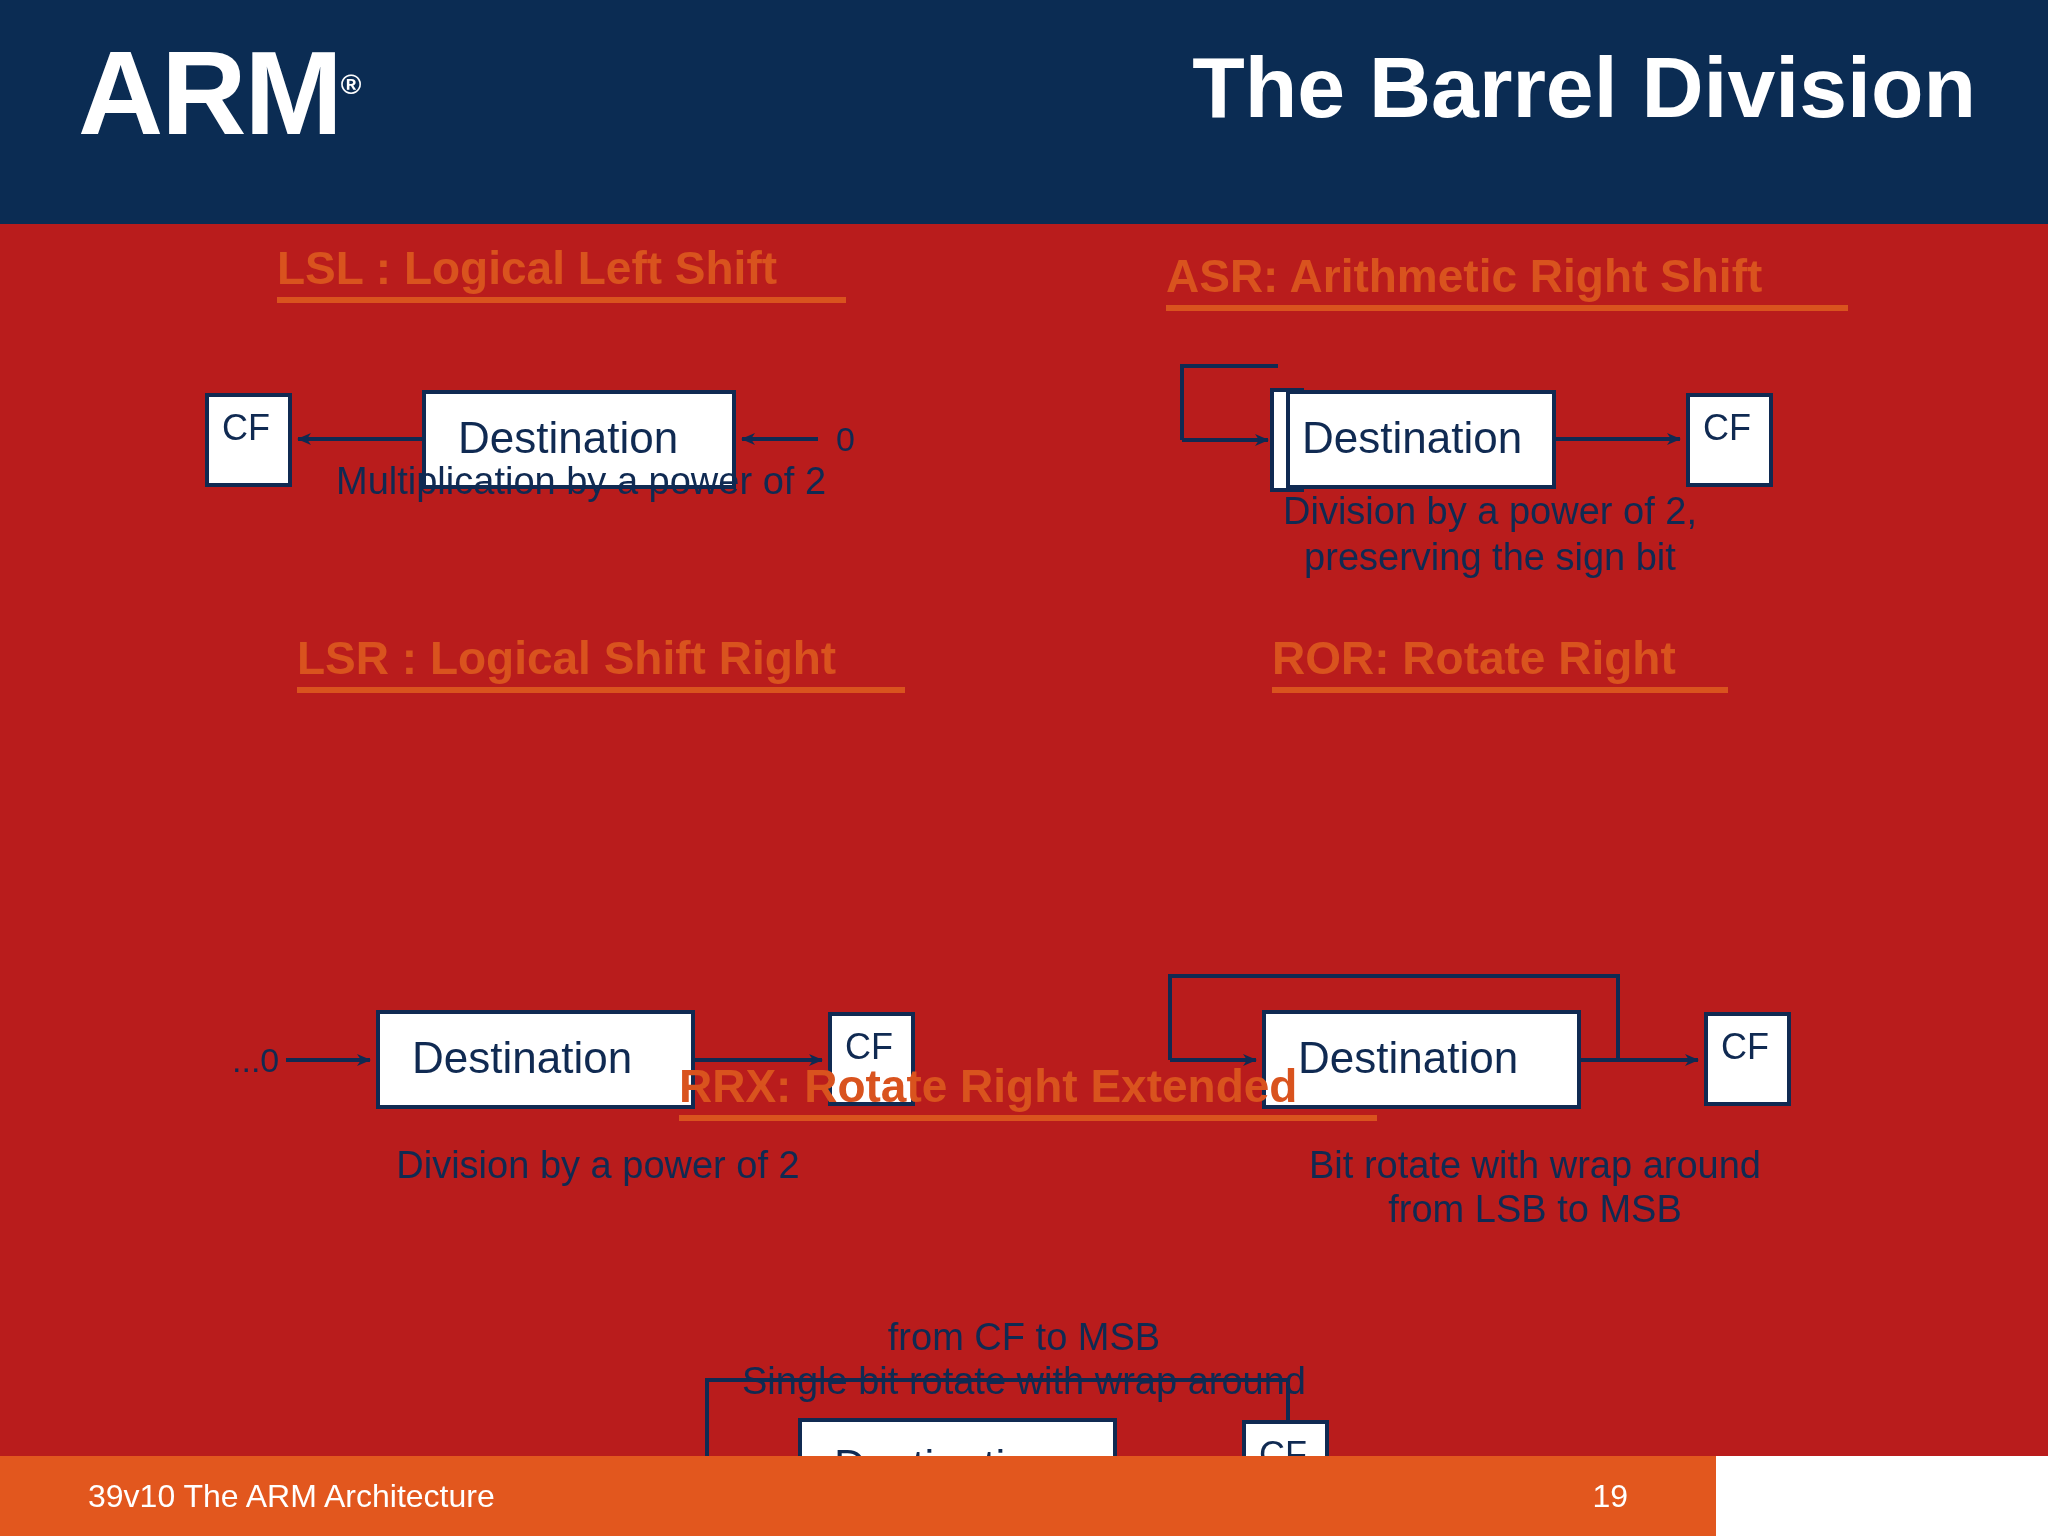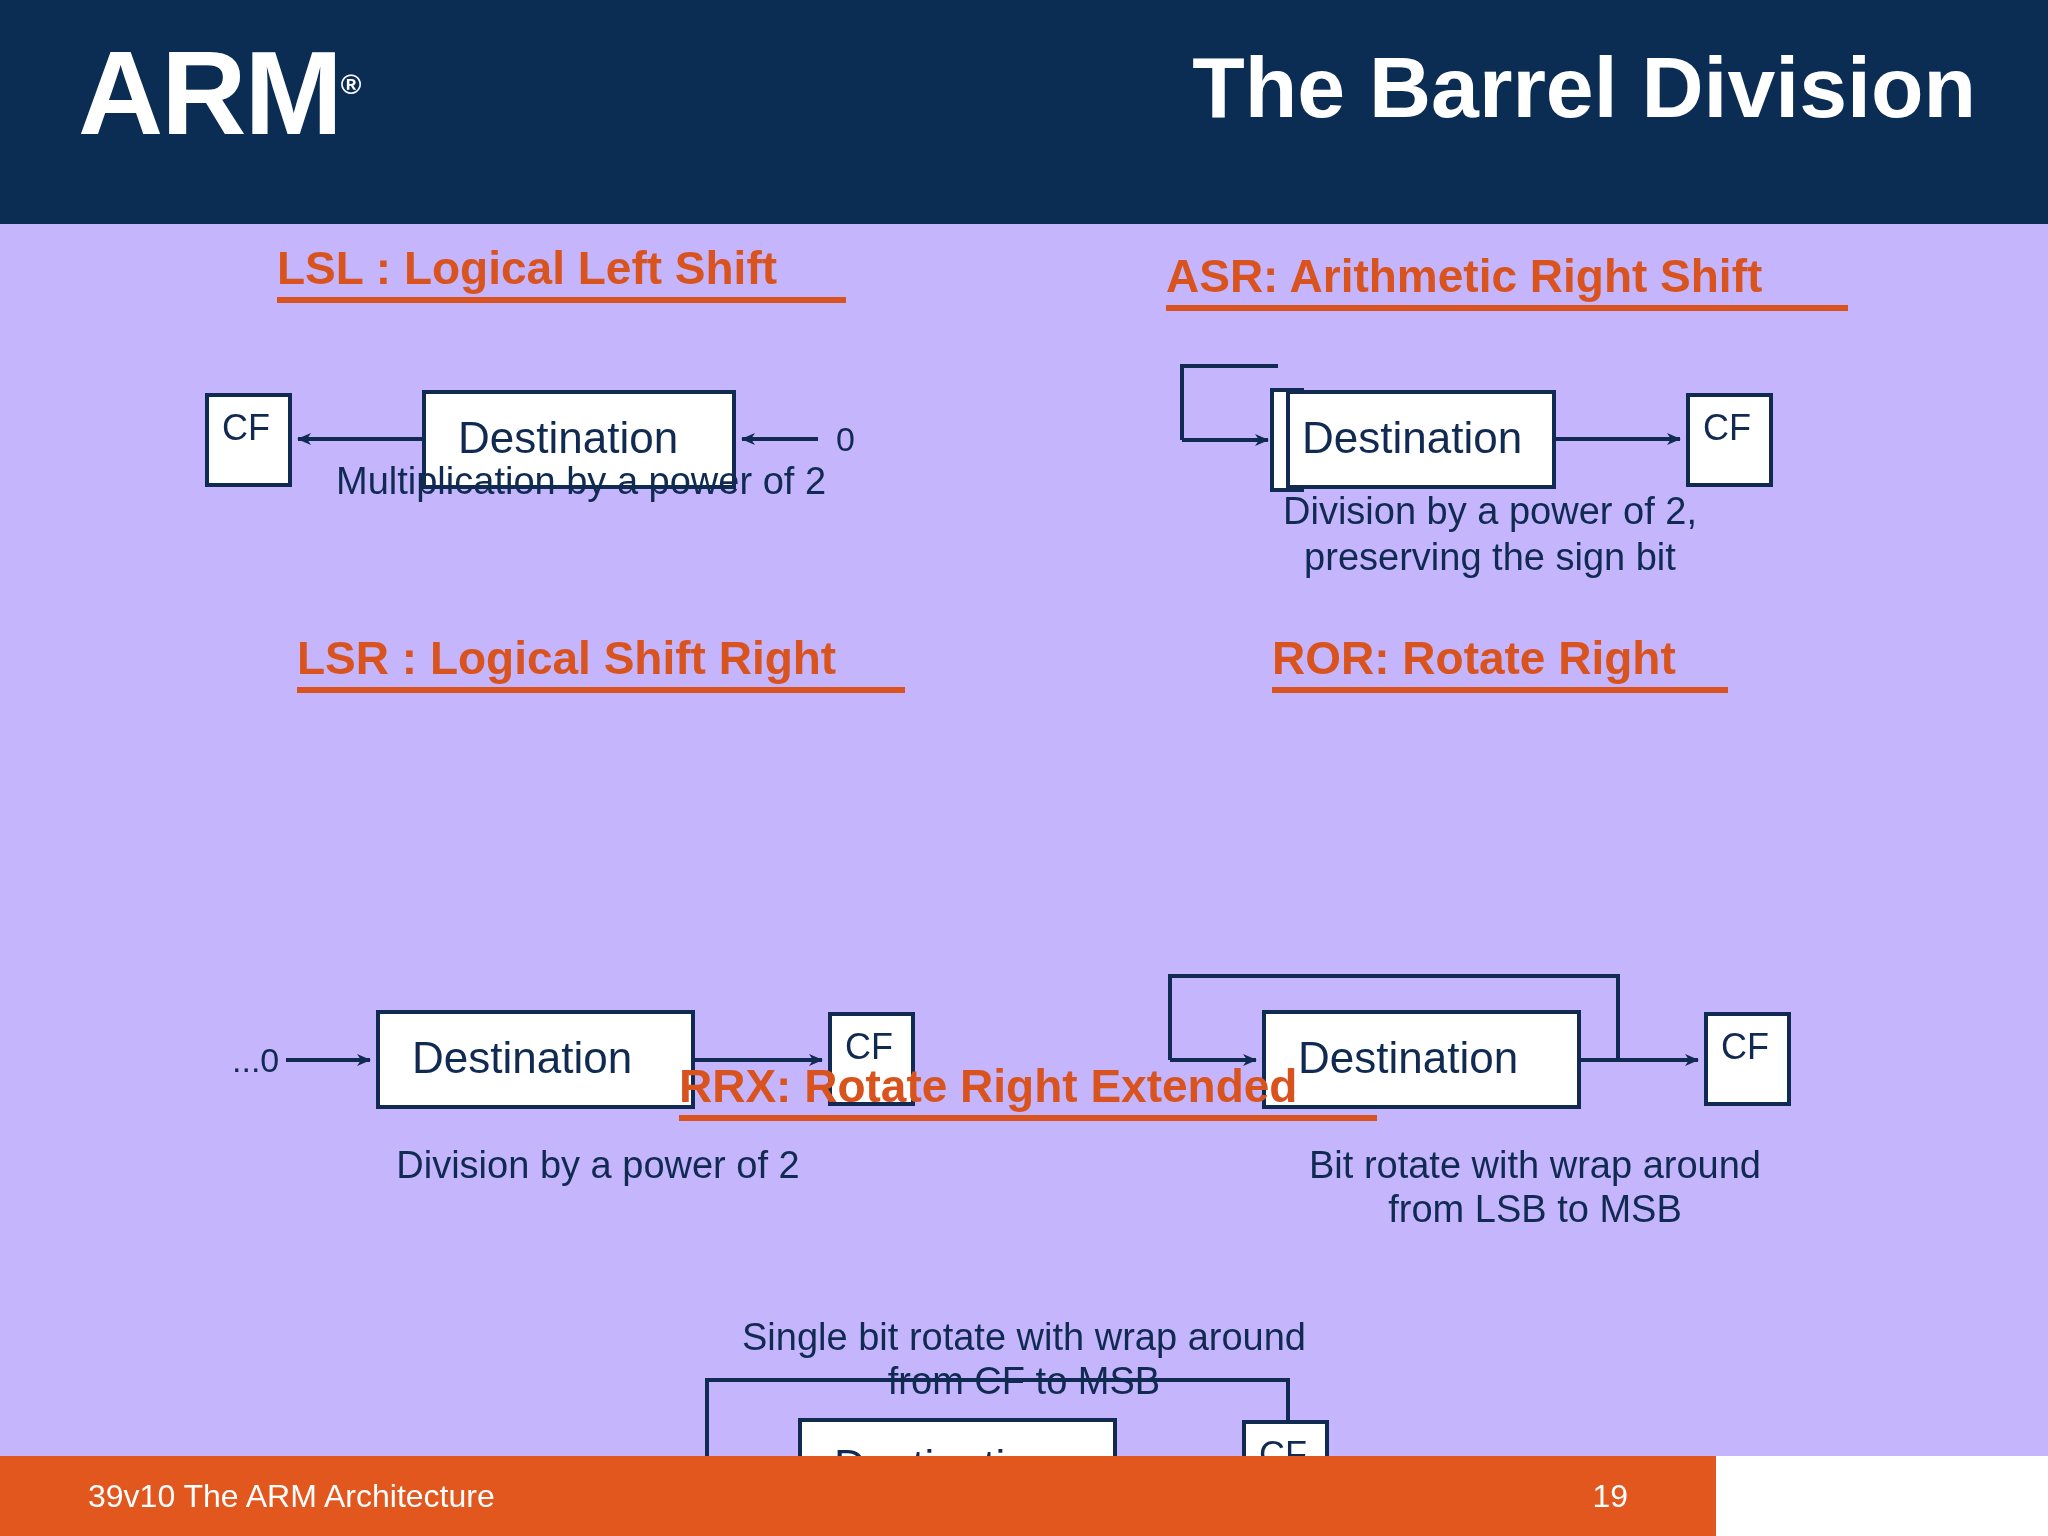--- a/index.html
+++ b/index.html
@@ -54,21 +54,21 @@
     font-family: "Liberation Sans", sans-serif;
   }
 
   
   .slide-body {
     position: absolute;
     left: 0;
     top: 224px;
     width: 2048px;
     height: 1232px;
-    background: #c4b5fd;
+    background: #b91c1c;
   }
   .diagram-svg {
     position: absolute;
     left: 0; top: 0;
     width: 2048px;
     height: 1232px;
     display: block;
   }
 
   
@@ -256,20 +256,20 @@
   </svg>
 
   <svg class="diagram-svg" viewBox="0 0 2048 1232" xmlns="http://www.w3.org/2000/svg" style="pointer-events:none">
     <text class="caption" x="598" y="296" text-anchor="middle"></text>
     <text class="caption" x="1025" y="1419" text-anchor="middle">Single bit rotate with wrap around</text>
     <text class="caption" x="1025" y="1419" text-anchor="middle"></text>
   </svg>
 </div>
 
 <div style="position:absolute; left:0; top:1316px; width:2048px; text-align:center; font-family:'Liberation Sans', sans-serif; font-size:38px; color:#102a52; line-height:1.15;">
+  <div>from CF to MSB</div>
   <div>Single bit rotate with wrap around</div>
-  <div>from CF to MSB</div>
 </div>
 
 <div class="footer-bar">
   <div class="footer-left">39v10 The ARM Architecture</div>
   <div class="footer-right">19</div>
 </div>
 
 </body></html>

